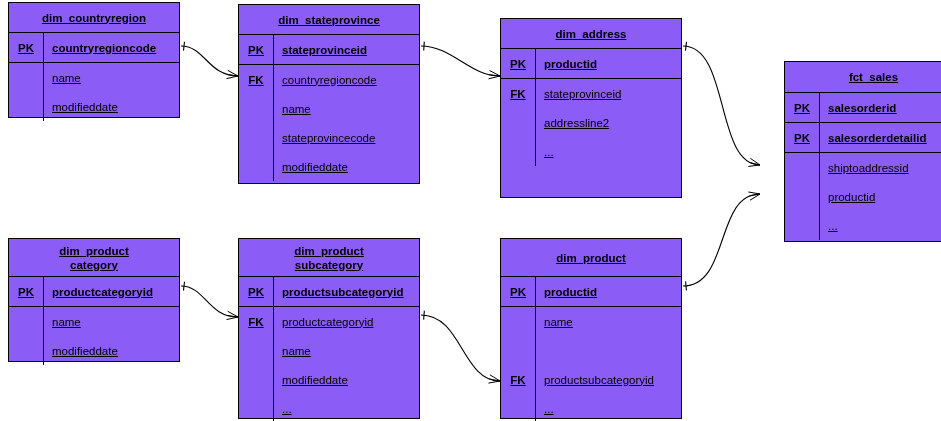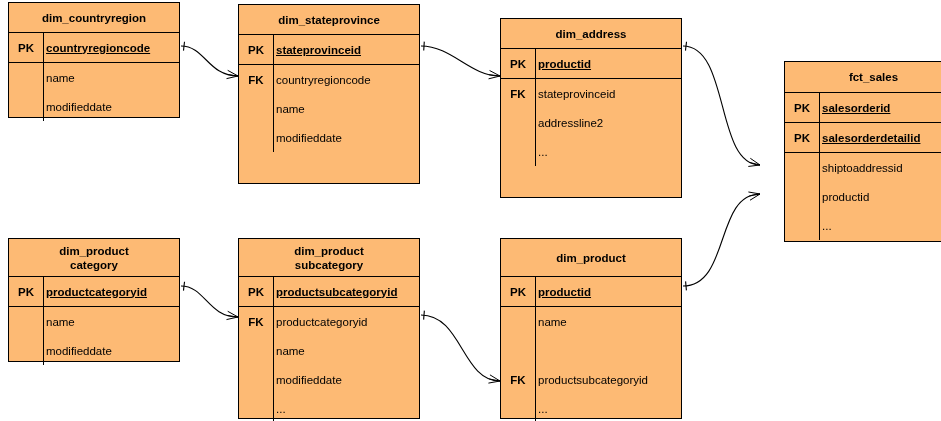--- a/index.html
+++ b/index.html
@@ -25,22 +25,23 @@
     top: 0;
     width: 941px;
     height: 421px;
     pointer-events: none;
     z-index: 1;
   }
   .entity {
     position: absolute;
     box-sizing: border-box;
     border: 1.3px solid #000000;
-    background: #fdba74;
+    background: #8b5cf6;
     z-index: 2;
+    text-decoration: underline;
   }
   .entity-title {
     box-sizing: border-box;
     border-bottom: 1.3px solid #000000;
     text-align: center;
     font-weight: bold;
     font-size: 11.5px;
     color: #000000;
     line-height: 14px;
     display: flex;
@@ -65,21 +66,21 @@
     justify-content: center;
     font-weight: bold;
     font-size: 11.5px;
     color: #000000;
   }
   .key-cell.blank {
     font-weight: normal;
   }
   .name-cell {
     box-sizing: border-box;
-    padding-left: 3px;
+    padding-left: 9px;
     font-size: 11.5px;
     color: #000000;
     display: flex;
     align-items: center;
     height: 100%;
     white-space: nowrap;
   }
   .name-cell.pk {
     font-weight: bold;
     text-decoration: underline;
@@ -185,20 +186,24 @@
           <div class="attr-row">
             <div class="key-cell">FK</div>
             <div class="name-cell">countryregioncode</div>
           </div>
           <div class="attr-row">
             <div class="key-cell blank"></div>
             <div class="name-cell">name</div>
           </div>
           <div class="attr-row">
             <div class="key-cell blank"></div>
+            <div class="name-cell">stateprovincecode</div>
+          </div>
+          <div class="attr-row">
+            <div class="key-cell blank"></div>
             <div class="name-cell">modifieddate</div>
           </div>
         </div>
       </div>
       <div class="entity" style="left: 500px; top: 18px; width: 182px; height: 180px;">
         <div class="entity-title" style="height: 30px;">dim_address</div>
         <div class="pk-block attr-body">
           <div class="vdiv"></div>
           <div class="attr-row">
             <div class="key-cell">PK</div>

